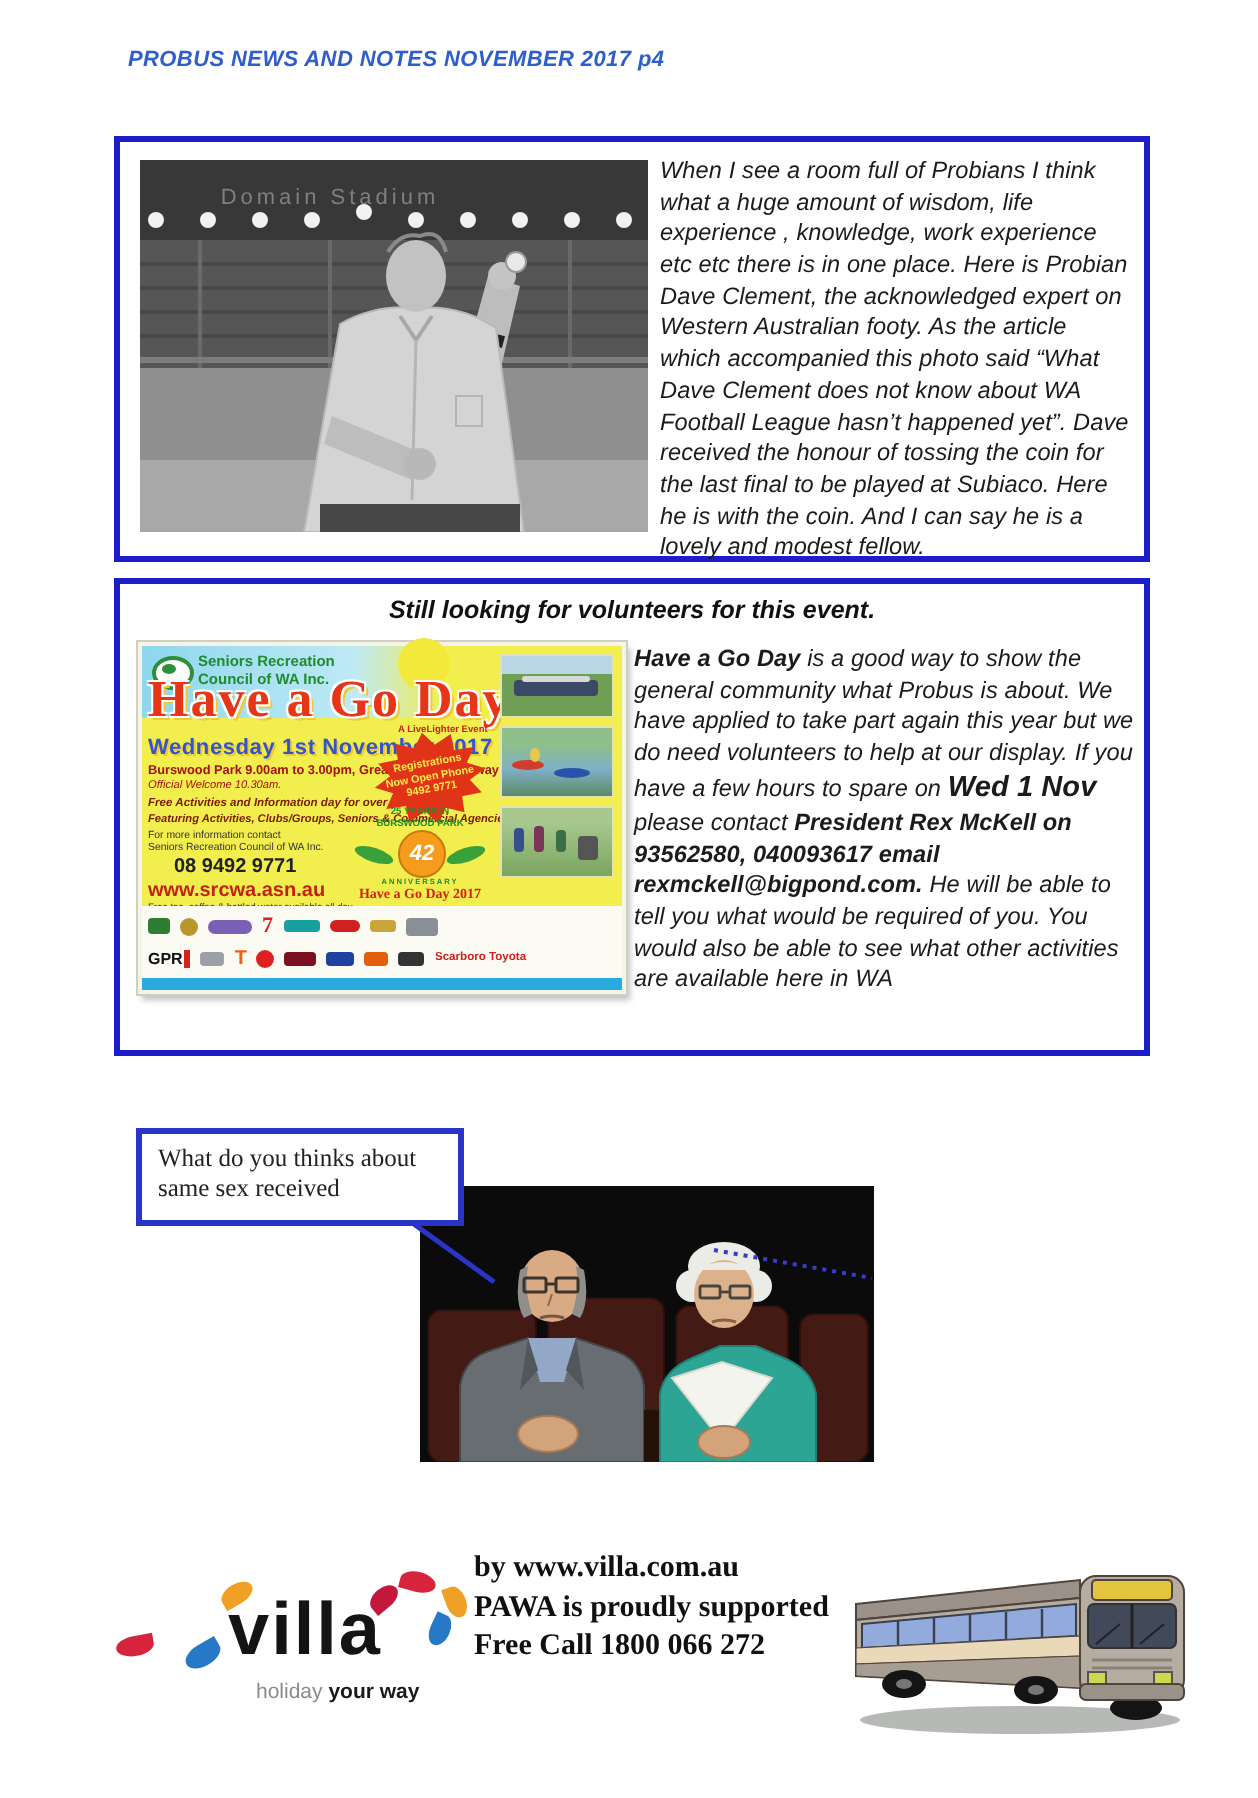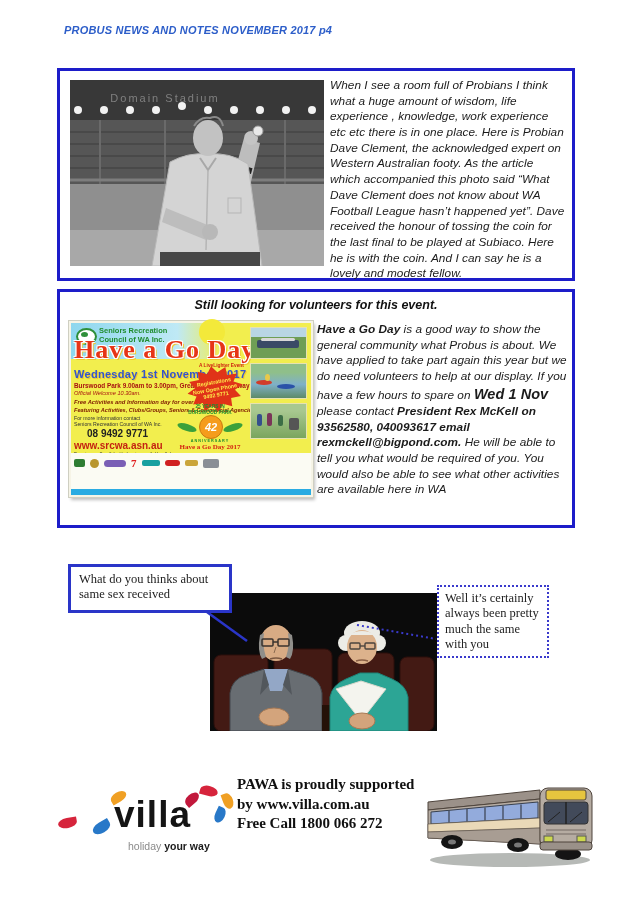--- a/index.html
+++ b/index.html
@@ -234,29 +234,39 @@
         <div class="srow">
           <span class="blob" style="width:11px;height:8px;background:#2e7d32;"></span>
           <span class="blob" style="width:9px;height:9px;border-radius:50%;background:#b8962e;"></span>
           <span class="blob" style="width:22px;height:7px;background:#7a5fb5;border-radius:4px;"></span>
           <b class="s-seven">7</b>
           <span class="blob" style="width:18px;height:6px;background:#18a0a0;"></span>
           <span class="blob" style="width:15px;height:6px;background:#d02020;border-radius:3px;"></span>
           <span class="blob" style="width:13px;height:6px;background:#caa53a;"></span>
           <span class="blob" style="width:16px;height:9px;background:#8a8f96;"></span>
         </div>
+        <div class="srow">
+          <b class="s-gpr">GPR</b>
+          <span class="blob" style="width:12px;height:7px;background:#9aa0a6;"></span>
+          <b class="s-t">T</b>
+          <span class="blob" style="width:9px;height:9px;border-radius:50%;background:#e02020;"></span>
+          <span class="blob" style="width:16px;height:7px;background:#7a1020;"></span>
+          <span class="blob" style="width:14px;height:7px;background:#2040a0;"></span>
+          <span class="blob" style="width:12px;height:7px;background:#e06010;"></span>
+          <span class="blob" style="width:13px;height:7px;background:#333;"></span>
+          <b class="s-toyota">Scarboro Toyota</b>
+        </div>
       </div>
       <div class="f-bluebar"></div>
     </div>
 
     <p class="body-text p-vol"><b>Have a Go Day</b><span> is a good way to show the general community what Probus is about.  We have applied to take part again this year but we do need volunteers  to  help at our display.  If you have a few hours to spare on  </span><b class="date-big">Wed 1 Nov</b><span>  please contact </span><b>President Rex McKell  on </b><b>93562580, 040093617   email rexmckell@bigpond.com.</b><span>  He will be able to tell you  what would be required of you.  You would also be able to see what  other activities are available here in  WA</span></p>
   </section>
 
   <div class="bubble bubble-left">What do you thinks about same sex received</div>
-  <div class="bubble bubble-right">Well it’s certainly always been pretty much the same with you</div>
 
   <div class="couple-photo">
     <svg width="227" height="138" viewBox="0 0 227 138">
       <rect x="0" y="0" width="227" height="138" fill="#0b0b0b"></rect>
       <g fill="#431a14" stroke="#2c0f0b">
         <rect x="4" y="62" width="54" height="76" rx="7"></rect>
         <rect x="64" y="56" width="58" height="82" rx="7"></rect>
         <rect x="128" y="60" width="56" height="78" rx="7"></rect>
         <rect x="190" y="64" width="34" height="74" rx="7"></rect>
       </g>
@@ -304,22 +314,22 @@
     <i class="petal" style="left:52px;top:6px;width:17px;height:10px;background:#f0a024;transform:rotate(-30deg);"></i>
     <i class="petal" style="left:142px;top:0;width:18px;height:10px;background:#d6243c;transform:rotate(15deg);"></i>
     <i class="petal" style="left:162px;top:10px;width:16px;height:10px;background:#f0a024;transform:rotate(70deg);"></i>
     <i class="petal" style="left:154px;top:24px;width:16px;height:10px;background:#2878c8;transform:rotate(115deg);"></i>
     <i class="petal" style="left:126px;top:8px;width:16px;height:10px;background:#c2183c;transform:rotate(-40deg);"></i>
     <div class="villa-word">villa</div>
     <div class="villa-tag"><span class="t1">holiday </span><span class="t2">your way</span></div>
   </div>
 
   <div class="footer-text">
+    <div>by  www.villa.com.au</div>
     <div>PAWA is proudly  supported</div>
-    <div>by  www.villa.com.au</div>
     <div>Free Call 1800 066 272</div>
   </div>
 
   <div class="bus">
     <svg width="190" height="100" viewBox="0 0 190 100">
       <ellipse cx="92" cy="88" rx="80" ry="7" fill="#a9ada9" opacity="0.85"></ellipse>
       <polygon points="10,30 122,18 122,27 10,38" fill="#9b9189" stroke="#4e443c"></polygon>
       <polygon points="10,38 122,27 122,72 10,66" fill="#b6aca2" stroke="#4e443c"></polygon>
       <polygon points="13,40 120,30 120,46 13,52" fill="#93abdc" stroke="#39404e"></polygon>
       <g stroke="#39404e" stroke-width="1.2">

